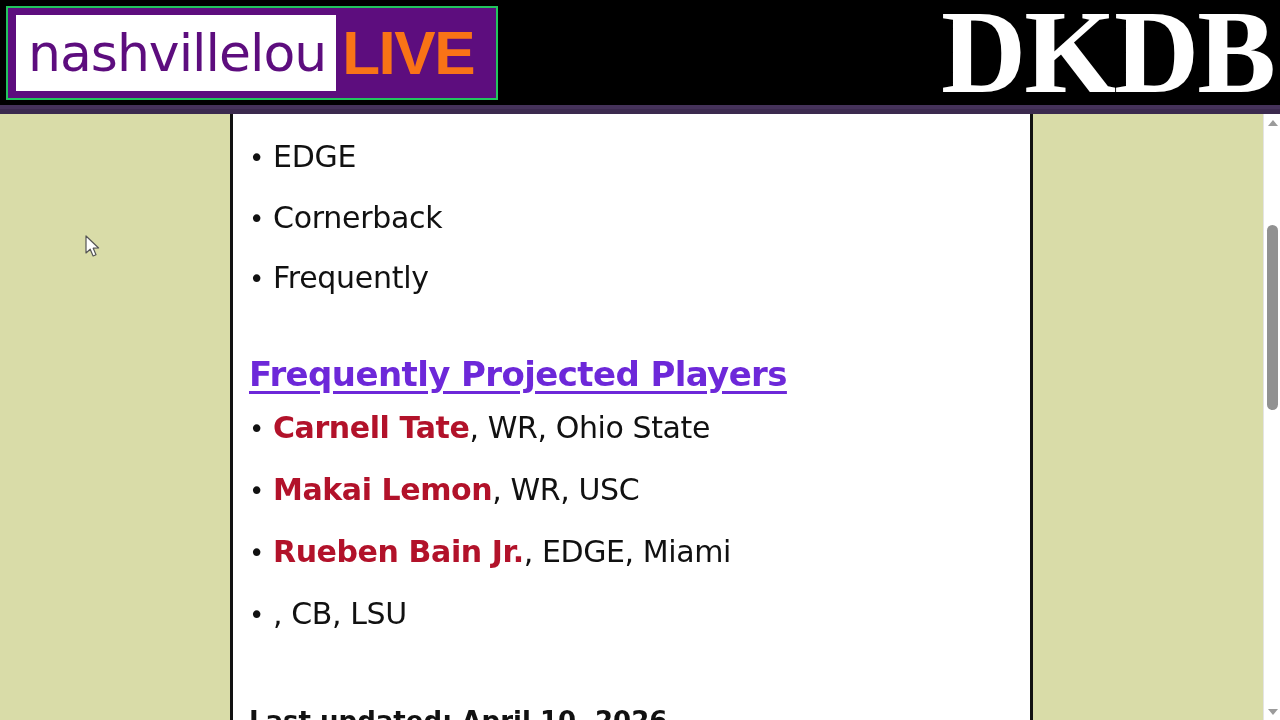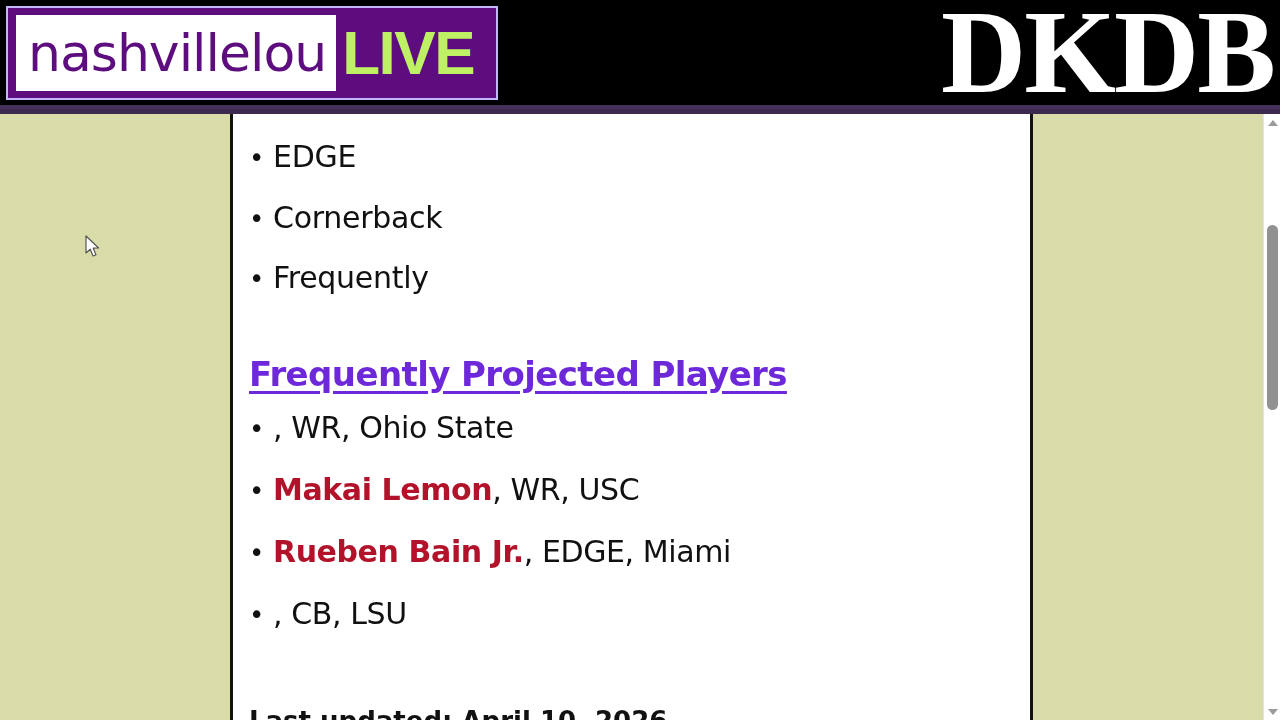--- a/index.html
+++ b/index.html
@@ -13,40 +13,40 @@
   
   #header-banner{
     position:absolute; left:0; top:0; width:1280px; height:105px;
     background:#000000;
     overflow:hidden;
   }
   #brand-logo{
     position:absolute; left:6px; top:6px;
     width:492px; height:94px;
     background:#5d0d7e;
-    border:2px solid #c4b5fd;
+    border:2px solid #22c55e;
     display:flex; align-items:center;
   }
   #brand-logo-plate{
     margin-left:8px;
     background:#ffffff;
     height:76px;
     display:flex; align-items:center;
     padding:0 10px 0 12px;
   }
   #brand-logo-plate .word{
     color:#5d0d7e;
     font-size:52px;
     font-weight:400;
     letter-spacing:-1px;
     line-height:1;
     font-family:"DejaVu Sans", sans-serif;
   }
   #brand-logo-live{
-    color:#bef264;
+    color:#f97316;
     font-size:62px;
     font-weight:bold;
     letter-spacing:-1.5px;
     line-height:1;
     margin-left:6px;
     font-family:"Liberation Sans", sans-serif;
   }
   #network-logo{
     position:absolute; right:6px; top:-6px;
     color:#ffffff;
@@ -232,20 +232,21 @@
         </div>
 
       </div>
 
       <div id="section-heading">Frequently Projected Players</div>
 
       <div id="player-list">
 
         <div class="player-row">
           <span class="bullet-dot">•</span>
+          <span class="player-name">Carnell Tate</span>
           <span class="player-meta">, WR, Ohio State</span>
         </div>
 
         <div class="player-row">
           <span class="bullet-dot">•</span>
           <span class="player-name">Makai Lemon</span>
           <span class="player-meta">, WR, USC</span>
         </div>
 
         <div class="player-row">

